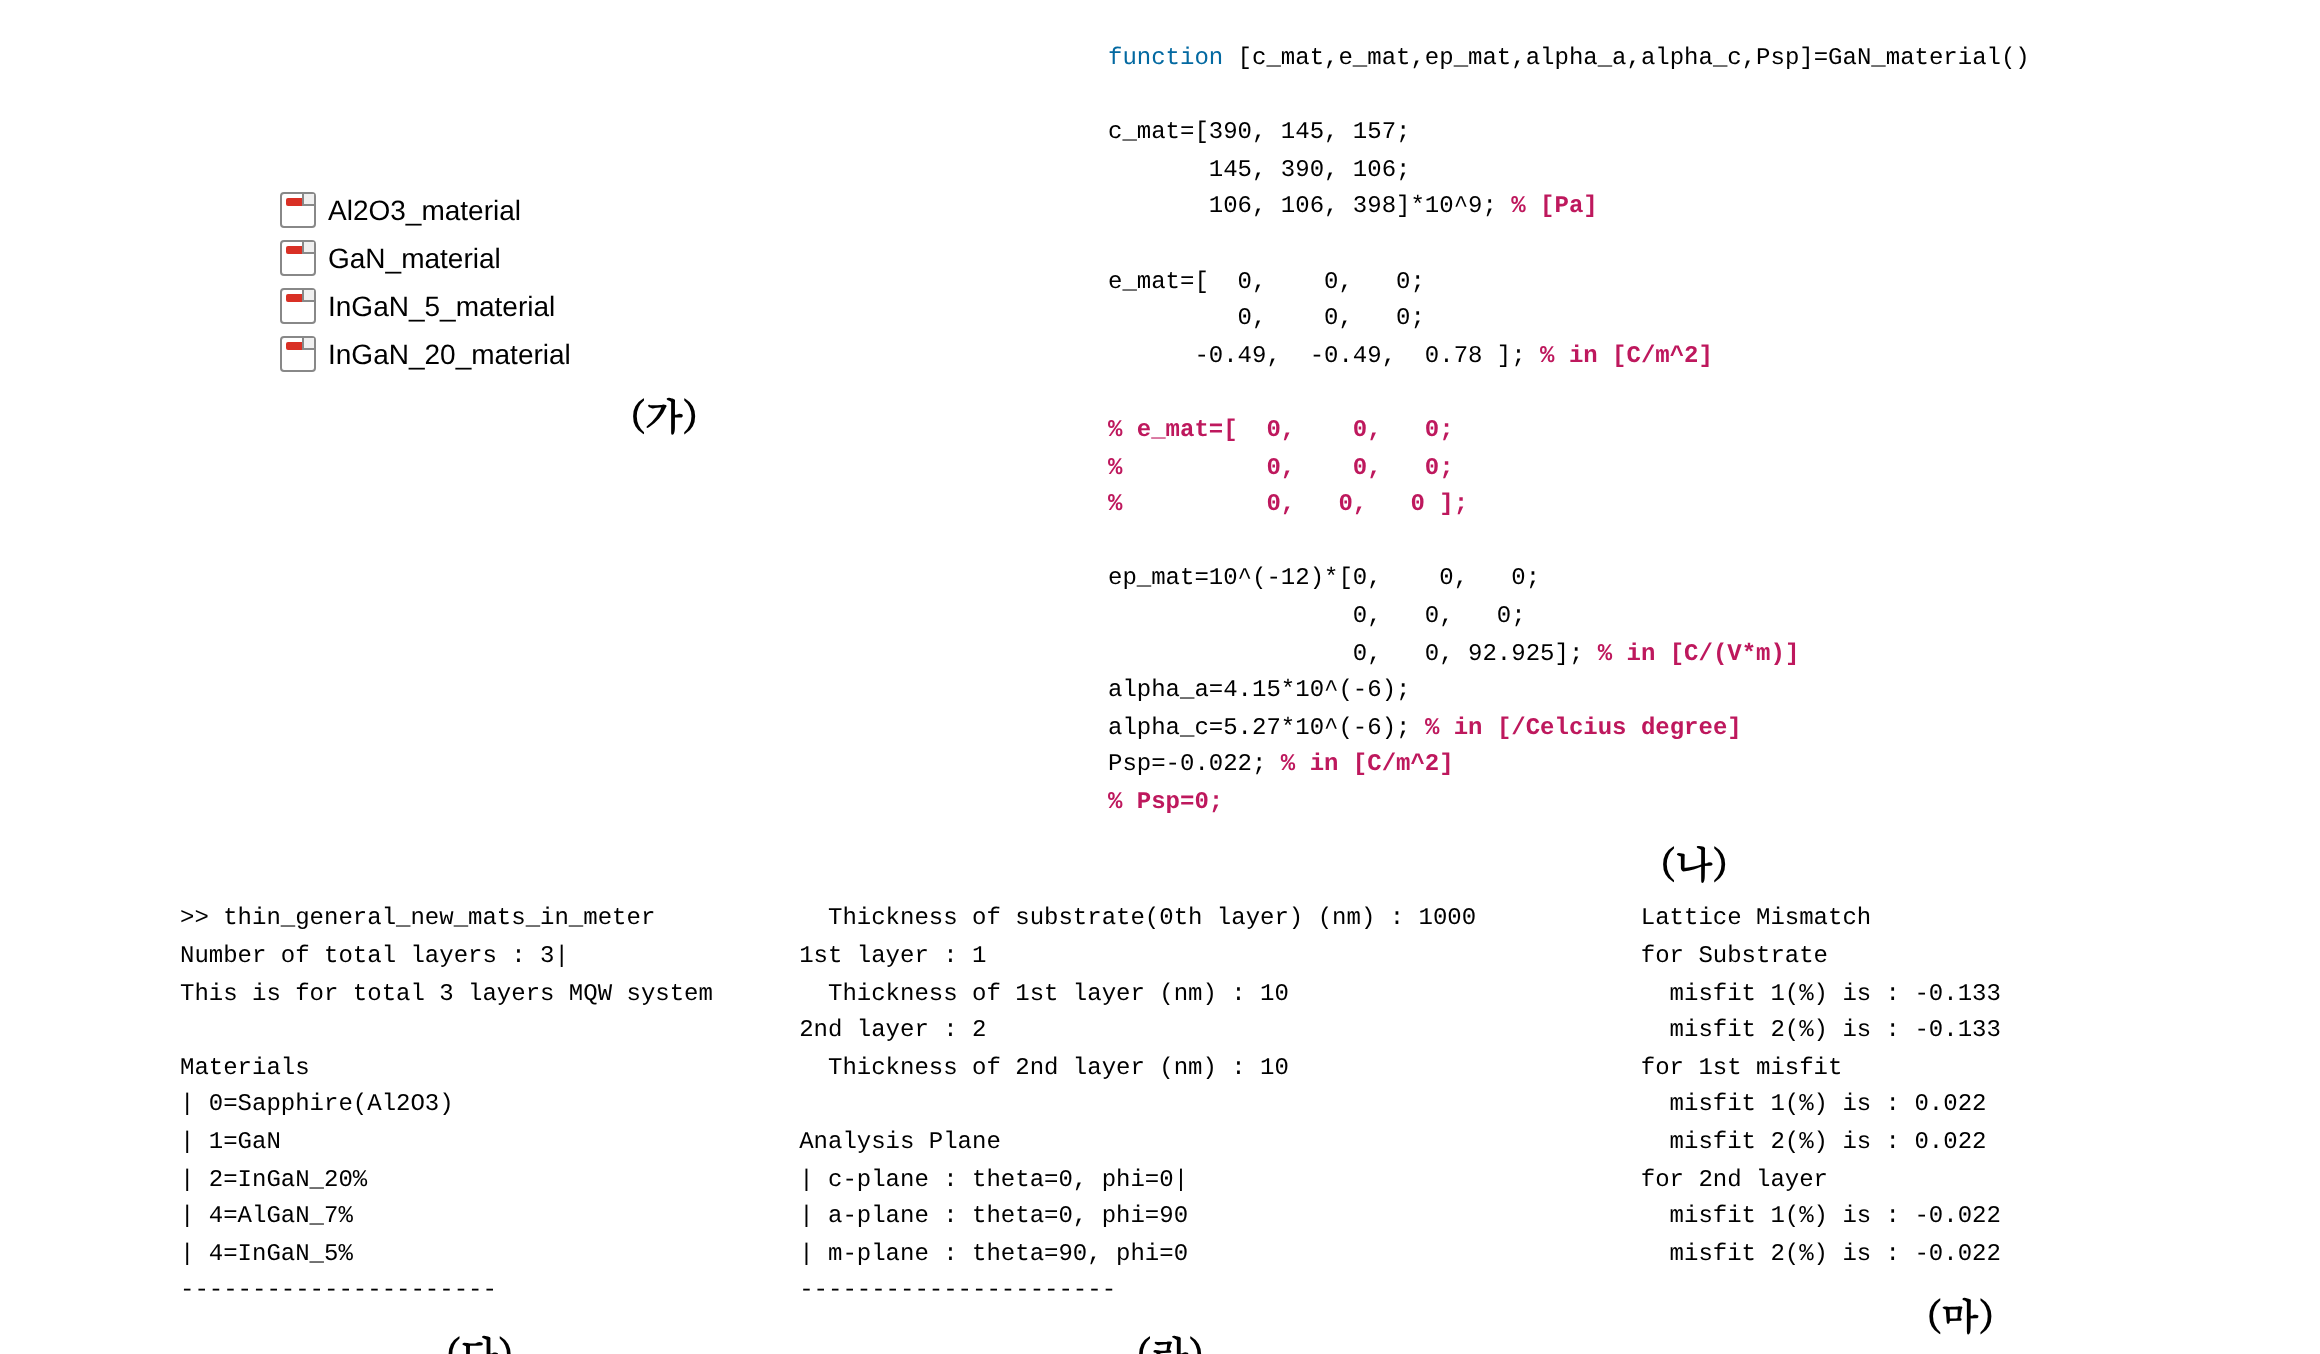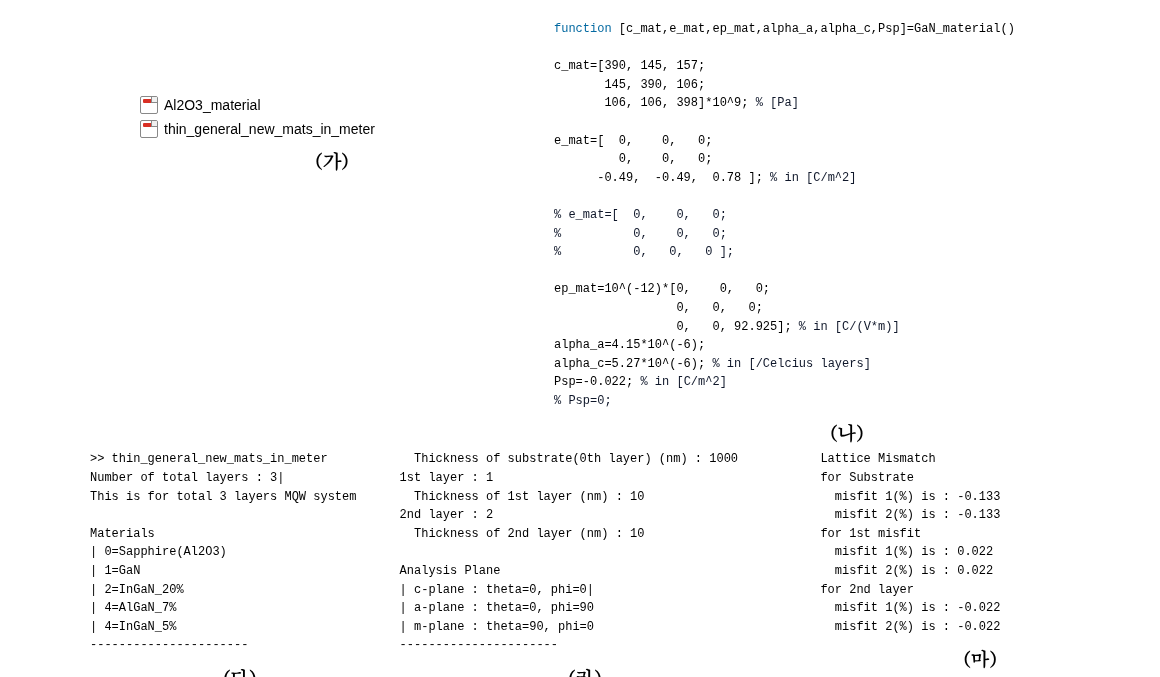--- a/index.html
+++ b/index.html
@@ -65,21 +65,21 @@
       border-bottom: 1px solid #888;
     }
     .code-block {
       font-family: "Courier New", monospace;
       font-size: 12px;
       line-height: 1.55;
       white-space: pre;
       color: #000;
     }
     .kw { color: #0369a1; }
-    .comment { color: #0f172a; }
+    .comment { color: #be185d; font-weight: bold; }
     .panel-label {
       text-align: center;
       font-weight: bold;
       font-size: 19px;
       margin-top: 8px;
       font-family: "Batang", "Malgun Gothic", serif;
     }
     .bottom-row {
       display: flex;
       margin-top: 5px;
@@ -105,21 +105,29 @@
 
 <div class="top-row">
   <div class="panel-a">
     <div>
       <div class="file-item">
         <span class="file-icon"></span>
         <span>Al2O3_material</span>
       </div>
       <div class="file-item">
         <span class="file-icon"></span>
-        <span>thin_general_new_mats_in_meter</span>
+        <span>GaN_material</span>
+      </div>
+      <div class="file-item">
+        <span class="file-icon"></span>
+        <span>InGaN_5_material</span>
+      </div>
+      <div class="file-item">
+        <span class="file-icon"></span>
+        <span>InGaN_20_material</span>
       </div>
     </div>
     <div class="panel-label">(가)</div>
   </div>
 
   <div class="panel-b">
     <div class="code-block"><span class="kw">function</span><span> [c_mat,e_mat,ep_mat,alpha_a,alpha_c,Psp]=GaN_material()</span>
 
 <span>c_mat=[390, 145, 157;</span>
 <span>       145, 390, 106;</span>
@@ -130,21 +138,21 @@
 <span>      -0.49,  -0.49,  0.78 ]; </span><span class="comment">% in [C/m^2]</span>
 
 <span class="comment">% e_mat=[  0,    0,   0;</span>
 <span class="comment">%          0,    0,   0;</span>
 <span class="comment">%          0,   0,   0 ];</span>
 
 <span>ep_mat=10^(-12)*[0,    0,   0;</span>
 <span>                 0,   0,   0;</span>
 <span>                 0,   0, 92.925]; </span><span class="comment">% in [C/(V*m)]</span>
 <span>alpha_a=4.15*10^(-6);</span>
-<span>alpha_c=5.27*10^(-6); </span><span class="comment">% in [/Celcius layers]</span>
+<span>alpha_c=5.27*10^(-6); </span><span class="comment">% in [/Celcius degree]</span>
 <span>Psp=-0.022; </span><span class="comment">% in [C/m^2]</span>
 <span class="comment">% Psp=0;</span></div>
     <div class="panel-label">(나)</div>
   </div>
 </div>
 
 <div class="bottom-row">
   <div class="panel-c">
     <div class="code-block"><span>&gt;&gt; thin_general_new_mats_in_meter</span>
 <span>Number of total layers : 3|</span>

